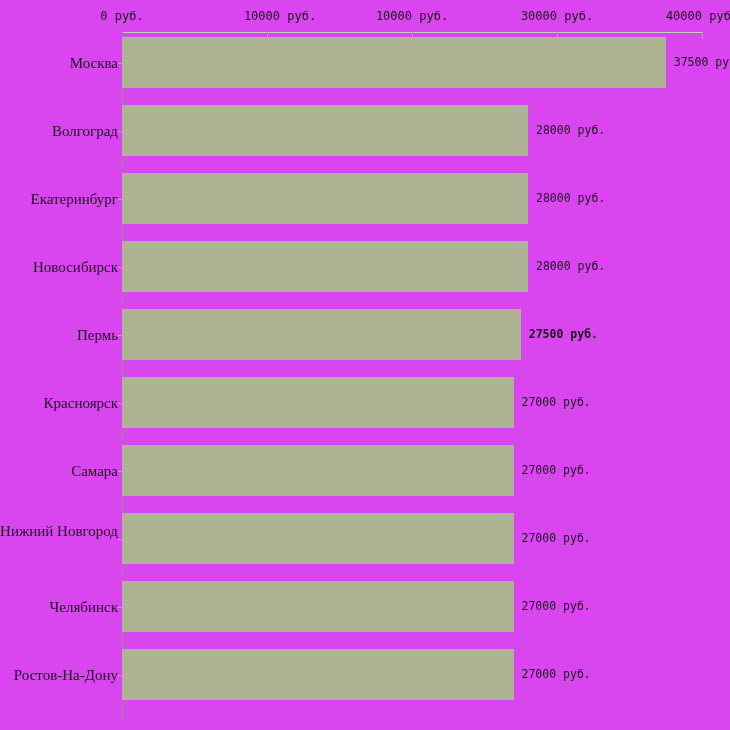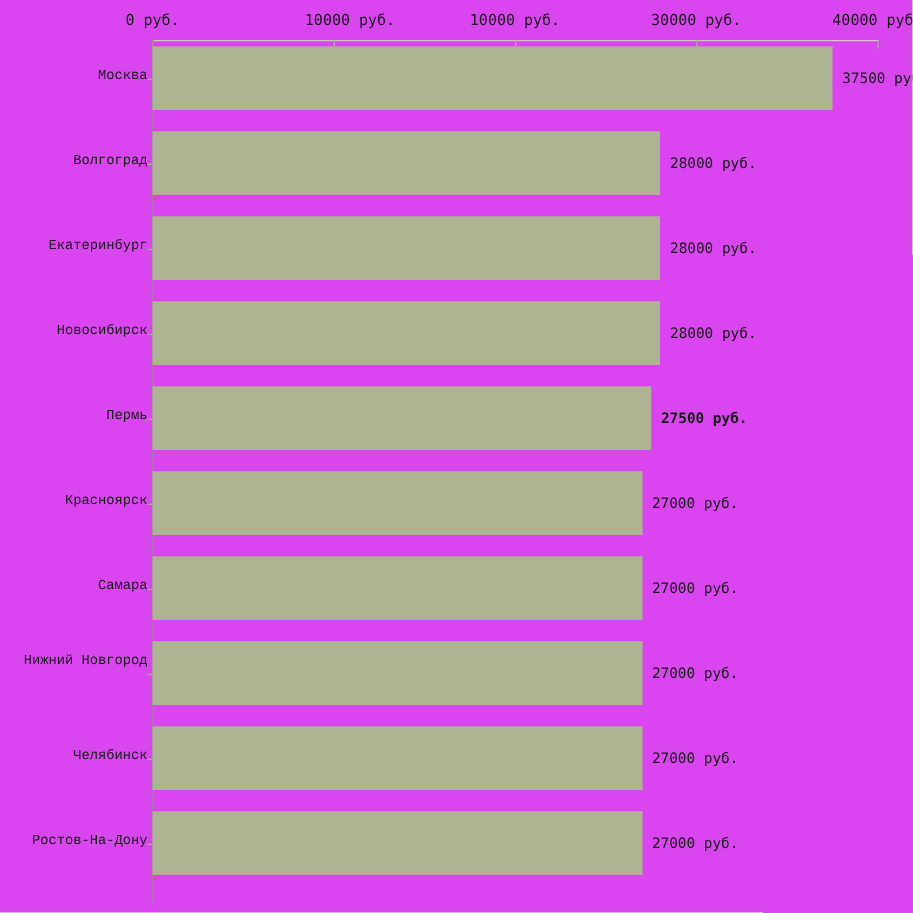--- a/index.html
+++ b/index.html
@@ -67,22 +67,22 @@
 
   
   .bar {
     position: absolute;
     left: 122px;
     background: #aeb394;
   }
   .cat-label {
     position: absolute;
     right: 612px;           
-    font-family: Liberation Mono, monospace;
-    font-size: 11px;
+    font-family: Liberation Serif, serif;
+    font-size: 15px;
     color: #1a1a1a;
     white-space: nowrap;
     text-align: right;
   }
   .value-label {
     position: absolute;
     font-family: "DejaVu Sans Mono", monospace;
     font-size: 11.5px;
     color: #1a1a1a;
     white-space: nowrap;

